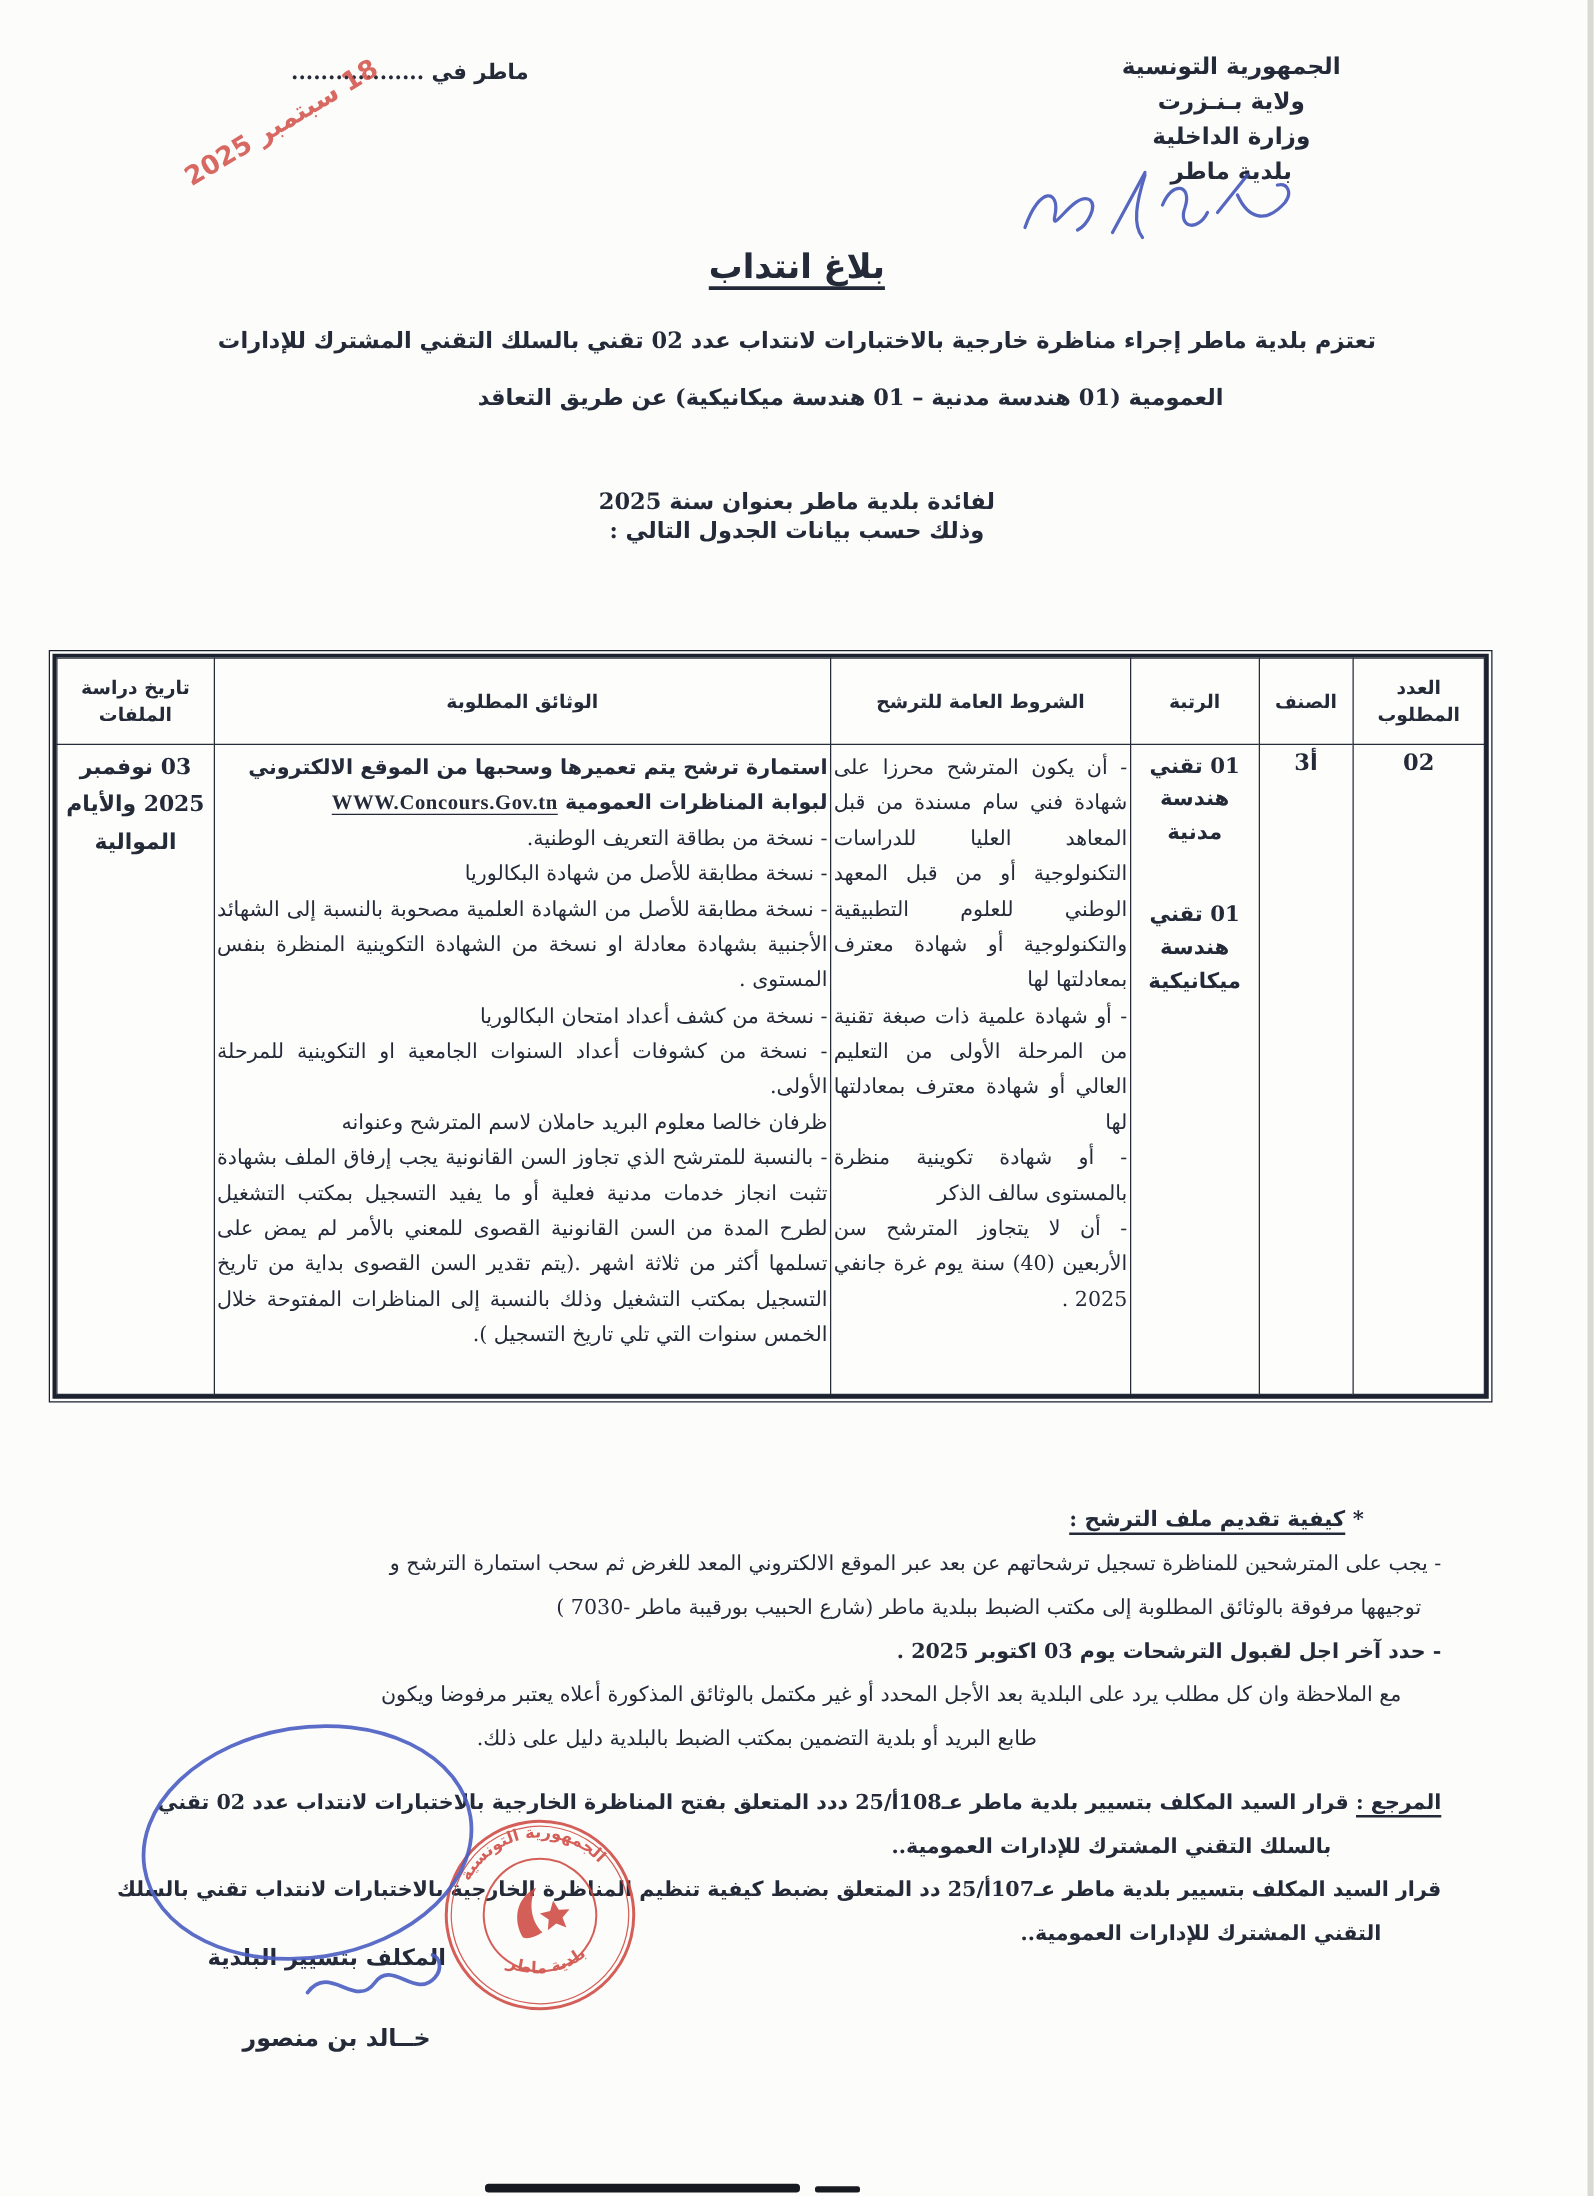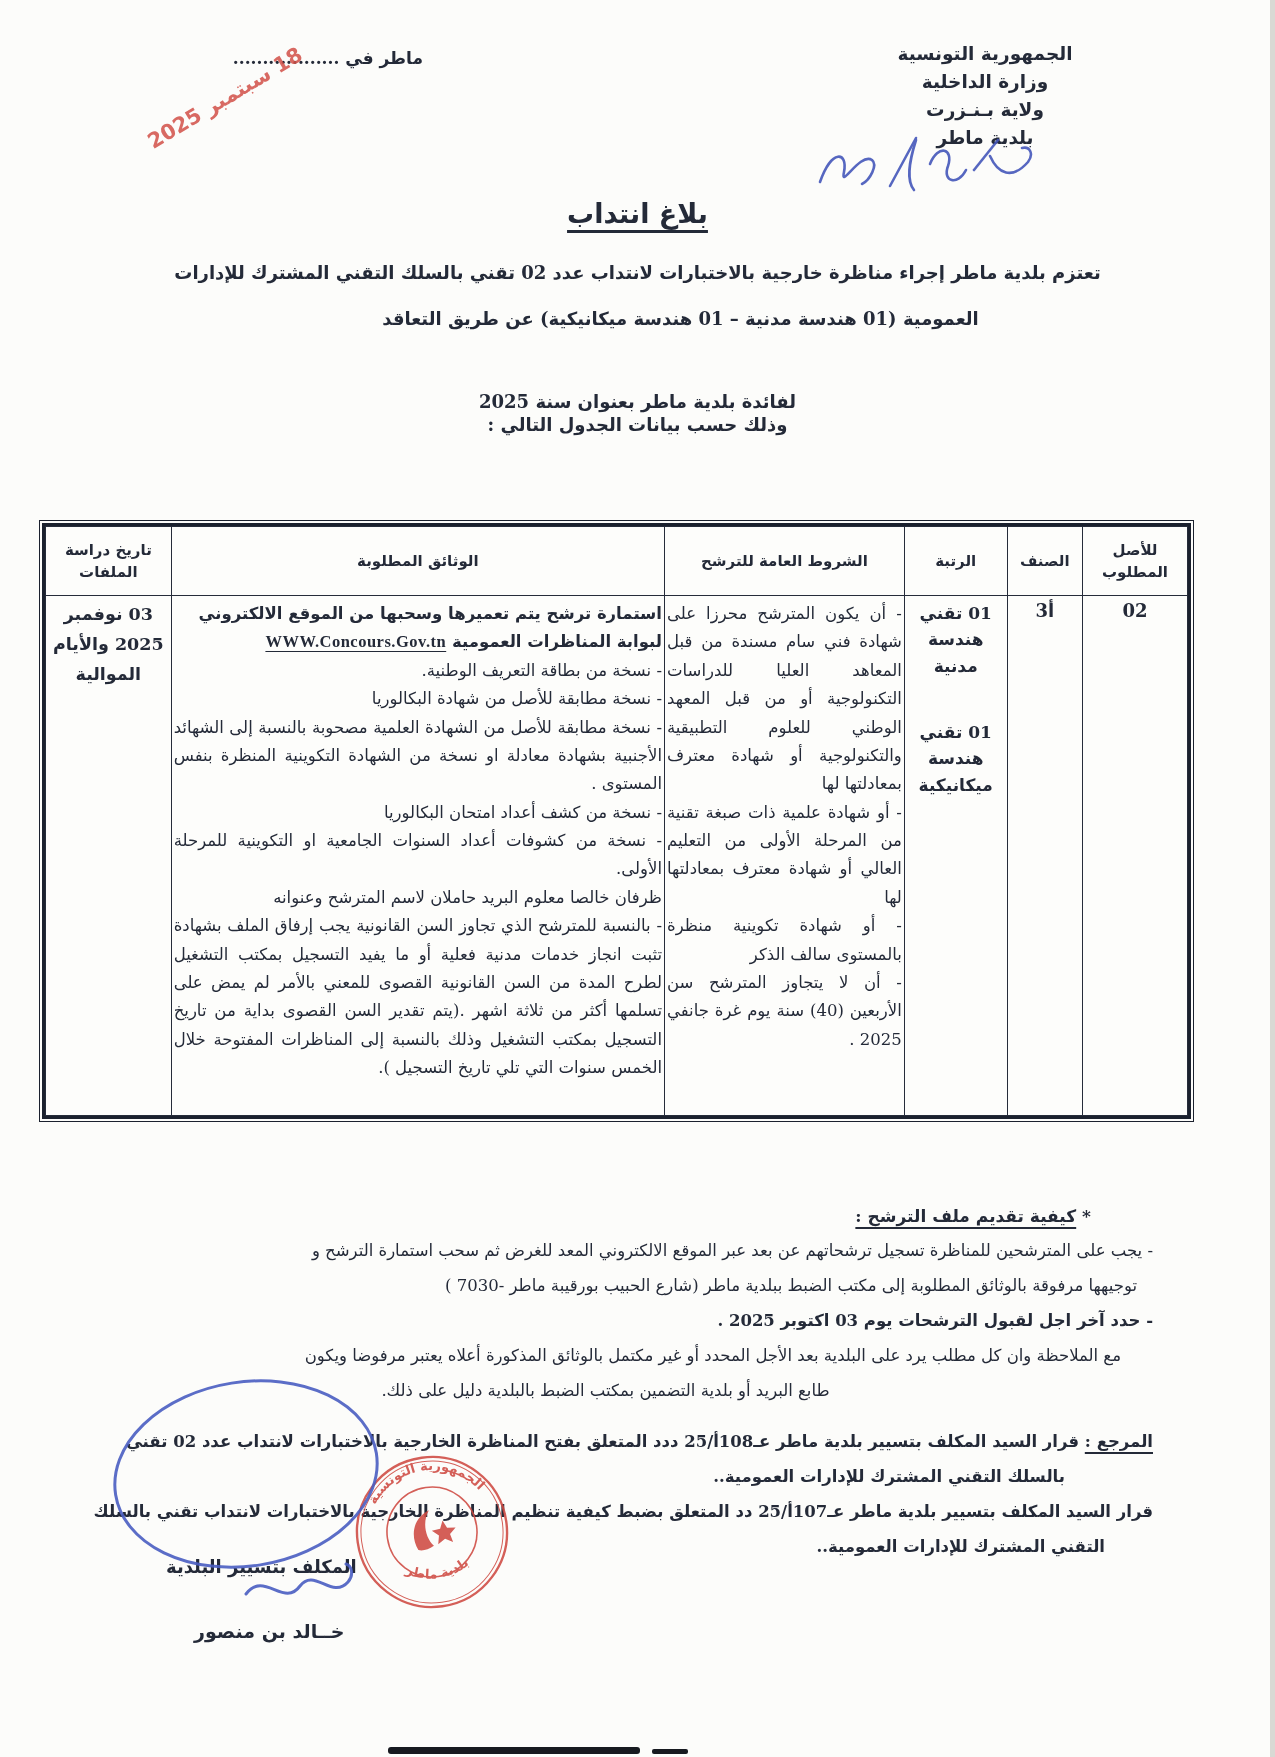--- a/index.html
+++ b/index.html
@@ -65,22 +65,22 @@
 <body>
 
 <div class="page" dir="rtl">
 
   <div class="place-date" dir="rtl">ماطر في ..................</div>
 
   <div class="date-stamp" dir="rtl" style="color:#d25048;">18 سبتمبر 2025</div>
 
   <div class="hdr-right" dir="rtl">
     <div>الجمهورية التونسية</div>
+    <div>ولاية بـنـزرت</div>
     <div>وزارة الداخلية</div>
-    <div>ولاية بـنـزرت</div>
     <div>بلدية ماطر</div>
   </div>
 
   <svg class="pen-top" width="230" height="78" viewBox="0 0 230 78">
     <g fill="none" stroke="#4557ba" stroke-width="2.6" stroke-linecap="round" opacity=".9">
       <path d="M8,54 C20,20 36,24 32,44 C28,62 48,24 60,32 C66,37 58,52 50,56"></path>
       <path d="M78,58 L104,10"></path>
       <path d="M104,12 C97,34 94,52 102,62"></path>
       <path d="M118,36 C126,16 142,20 136,38 C130,54 146,58 154,42"></path>
       <path d="M162,42 L186,12"></path>
@@ -102,21 +102,21 @@
       <colgroup>
         <col style="width:9.2%">
           <col style="width:6.6%">
           <col style="width:9%">
         <col style="width:21%">
           <col style="width:43.2%">
           <col style="width:11%">
       </colgroup>
       <thead>
         <tr>
-          <th dir="rtl">للأصل المطلوب</th>
+          <th dir="rtl">العدد المطلوب</th>
           <th dir="rtl">الصنف</th>
           <th dir="rtl">الرتبة</th>
           <th dir="rtl">الشروط العامة للترشح</th>
           <th dir="rtl">الوثائق المطلوبة</th>
           <th dir="rtl">تاريخ دراسة الملفات</th>
         </tr>
       </thead>
       <tbody>
         <tr>
           <td class="c-count">02</td>

